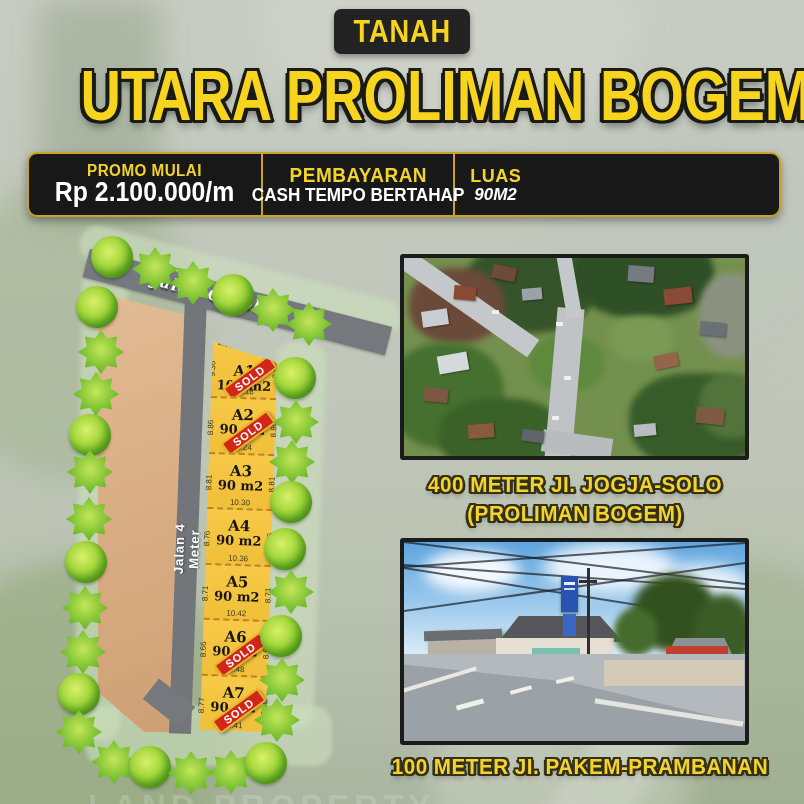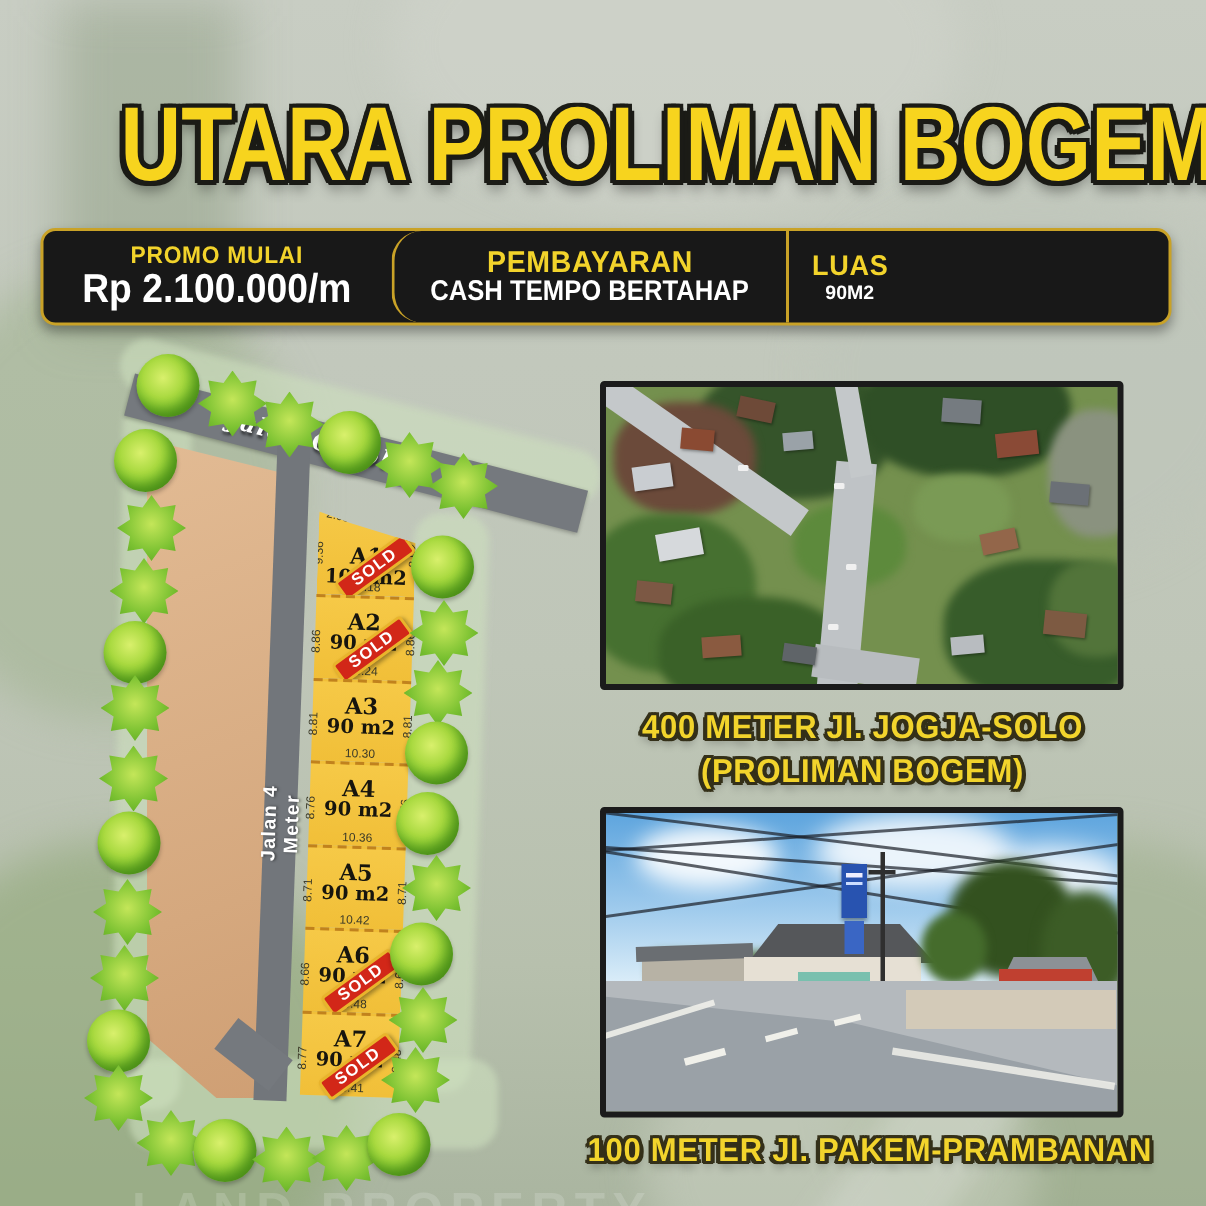--- a/index.html
+++ b/index.html
@@ -15,27 +15,27 @@
   .plate{background:#232323;border-radius:7px;padding:4px 11px;box-shadow:0 3px 6px rgba(0,0,0,.35);}
   .plate span{display:inline-block;color:#f7d41e;font-weight:bold;font-size:32px;letter-spacing:1px;transform:scaleX(.85);transform-origin:center;}
   #main-title{position:absolute;top:60px;left:0;width:100%;text-align:center;
     color:#f7d41e;font-weight:bold;font-size:70px;letter-spacing:0;line-height:1.05;
     transform:scaleX(.8);transform-origin:center;white-space:nowrap;}
   
   #info-bar{position:absolute;left:27px;top:152px;width:750px;height:61px;background:#181818;
     border:2px solid #c9a227;border-radius:10px;display:flex;align-items:stretch;box-shadow:0 4px 8px rgba(0,0,0,.35);}
   .info-sec{display:flex;flex-direction:column;justify-content:center;align-items:center;line-height:1.02;padding:2px 4px;box-sizing:border-box;}
   .info-sec+.info-sec{border-left:2px solid #c9a227;}
-  .is1{width:232px;} .is2{width:263px;border-radius:20px;} .is3{width:197px;} .is4{width:83px;}
+  .is1{width:232px;} .is2{width:192px;} .is3{width:197px;} .is4{width:83px;}
   .info-label{color:#f2d32b;font-weight:bold;font-size:16px;letter-spacing:.5px;transform:scaleX(.95);}
   .info-value{color:#ffffff;font-weight:bold;}
   .is1 .info-value{font-size:27px;transform:scaleX(.92);}
   .is2 .info-label,.is3 .info-label{font-size:20px;}
   .is2 .info-value,.is3 .info-value{font-size:19px;transform:scaleX(.9);white-space:nowrap;}
-  .is4 .info-label{font-size:19px;} .is4 .info-value{font-size:13px;}
+  .is4 .info-label{font-size:19px;} .is4 .info-value{font-size:17px;font-style:italic;}
   
   #siteplan{position:absolute;left:0;top:220px;width:400px;height:584px;}
   .belt{position:absolute;background:rgba(205,223,190,.6);filter:blur(2px);border-radius:18px;}
   #parcel{position:absolute;left:98px;top:288px;width:89px;height:444px;
     background:linear-gradient(160deg,#e2bb94,#d5a87e 70%,#cf9f74);
     clip-path:polygon(0 5px,100% 27px,100% 100%,52% 100%,0 91%);}
   #road-top{position:absolute;left:90px;top:249px;width:312px;height:29px;background:#75797e;
     transform:rotate(14.5deg);transform-origin:left top;box-shadow:0 1px 3px rgba(0,0,0,.3);}
   #road-top-label{position:absolute;left:68px;top:4px;color:#fff;font-family:"DejaVu Serif",serif;
     font-weight:bold;font-style:italic;font-size:16px;letter-spacing:1px;text-shadow:1px 2px 2px rgba(0,0,0,.6);}
@@ -93,20 +93,21 @@
     <div class="blob" style="left:540px;top:120px;width:300px;height:260px;background:rgba(190,196,186,.55);"></div>
     <div class="blob" style="left:-80px;top:560px;width:320px;height:320px;background:rgba(140,165,115,.55);"></div>
     <div class="blob" style="left:560px;top:560px;width:340px;height:320px;background:rgba(150,170,130,.45);"></div>
     <div class="blob" style="left:260px;top:-80px;width:380px;height:220px;background:rgba(208,212,204,.6);"></div>
     <div class="blob" style="left:430px;top:680px;width:260px;height:200px;background:rgba(205,212,198,.5);"></div>
     <div style="position:absolute;left:560px;top:640px;width:70px;height:320px;background:rgba(215,219,210,.45);transform:rotate(35deg);filter:blur(8px);"></div>
     <div style="position:absolute;left:40px;top:0;width:120px;height:220px;background:rgba(120,140,105,.35);filter:blur(16px);"></div>
   </div>
 
   <div class="plate-row">
+    <div class="plate"><span>TANAH</span></div>
   </div>
   <div id="main-title" class="ol3">UTARA PROLIMAN BOGEM</div>
 
   <div id="info-bar">
     <div class="info-sec is1">
       <div class="info-label">PROMO MULAI</div>
       <div class="info-value">Rp 2.100.000/m</div>
     </div>
     <div class="info-sec is2">
       <div class="info-label">PEMBAYARAN</div>

